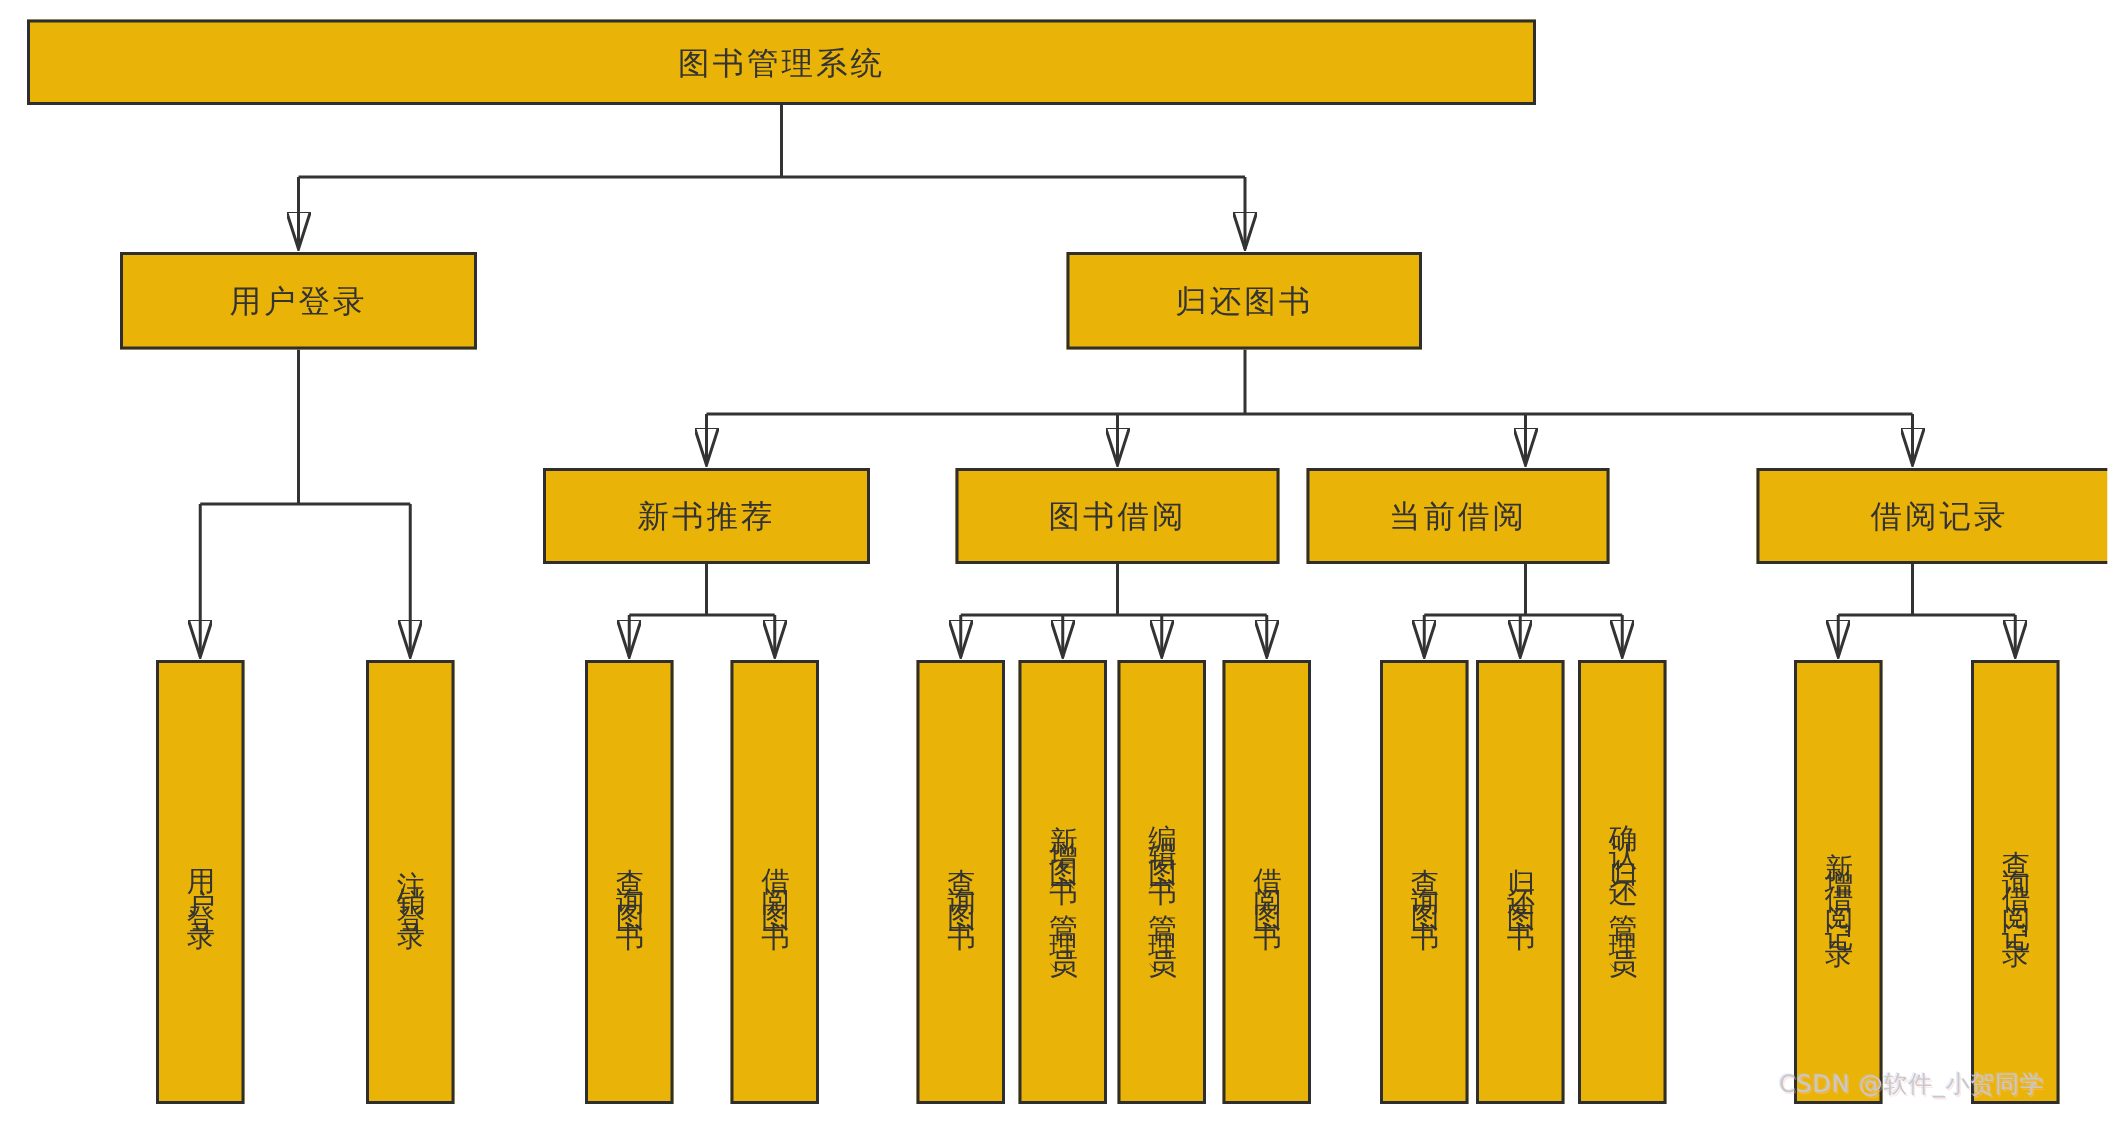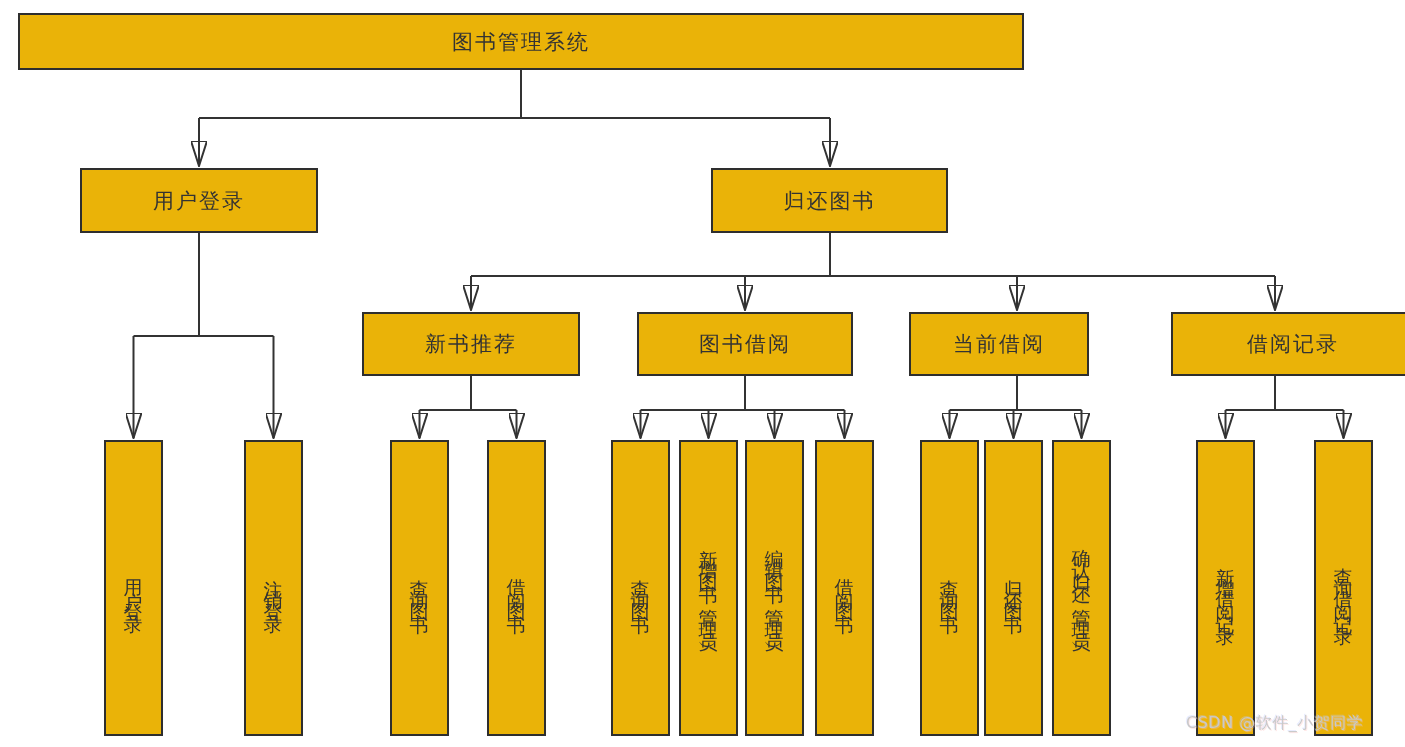--- a/index.html
+++ b/index.html
@@ -99,21 +99,21 @@
   <div class="box" style="left:711px; top:168px; width:237px; height:65px">
     <span class="hlabel">归还图书</span>
   </div>
 
   <div class="box" style="left:637px; top:312px; width:216px; height:64px">
     <span class="hlabel">图书借阅</span>
   </div>
   <div class="box" style="left:362px; top:312px; width:218px; height:64px">
     <span class="hlabel">新书推荐</span>
   </div>
-  <div class="box" style="left:909px; top:312px; width:180px; height:64px">
+  <div class="box" style="left:871px; top:312px; width:202px; height:64px">
     <span class="hlabel">当前借阅</span>
   </div>
   <div class="box" style="left:1171px; top:312px; width:244px; height:64px">
     <span class="hlabel">借阅记录</span>
   </div>
 
   <div class="box leaf" style="left:104px; top:440px; width:59px; height:296px">
     <span class="vtext">用户登录</span>
   </div>
   <div class="box leaf" style="left:244px; top:440px; width:59px; height:296px">

